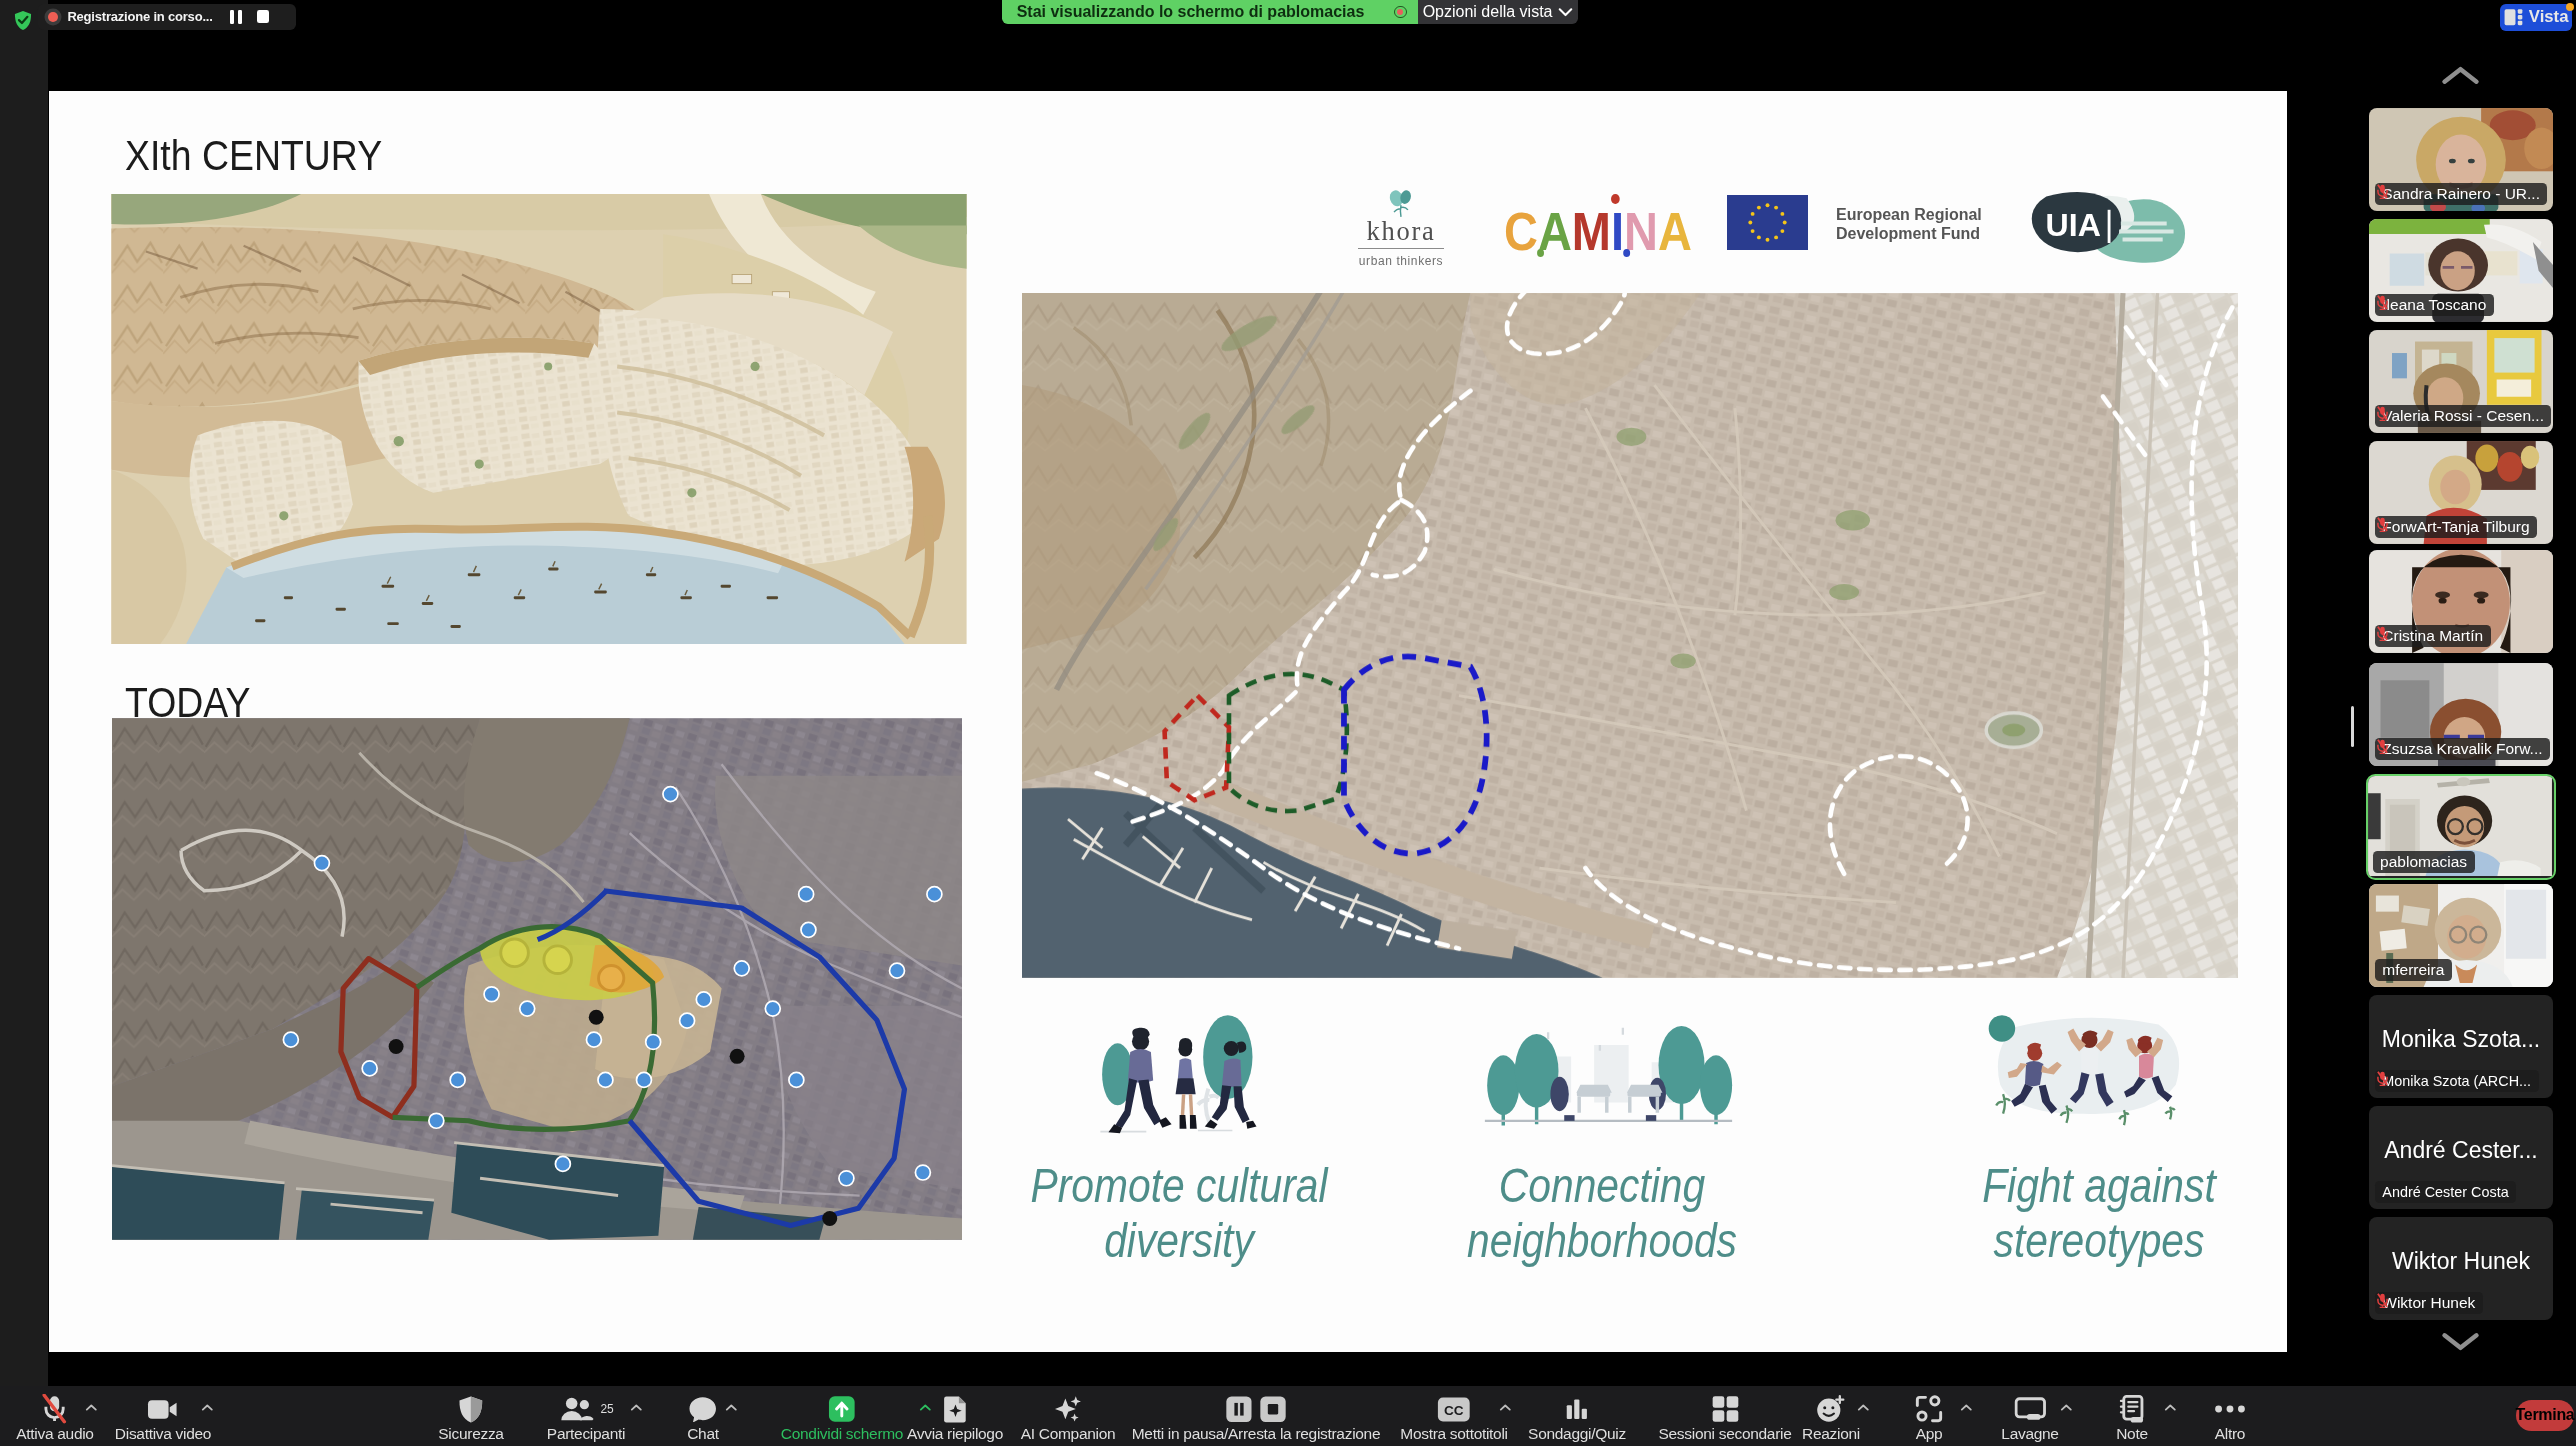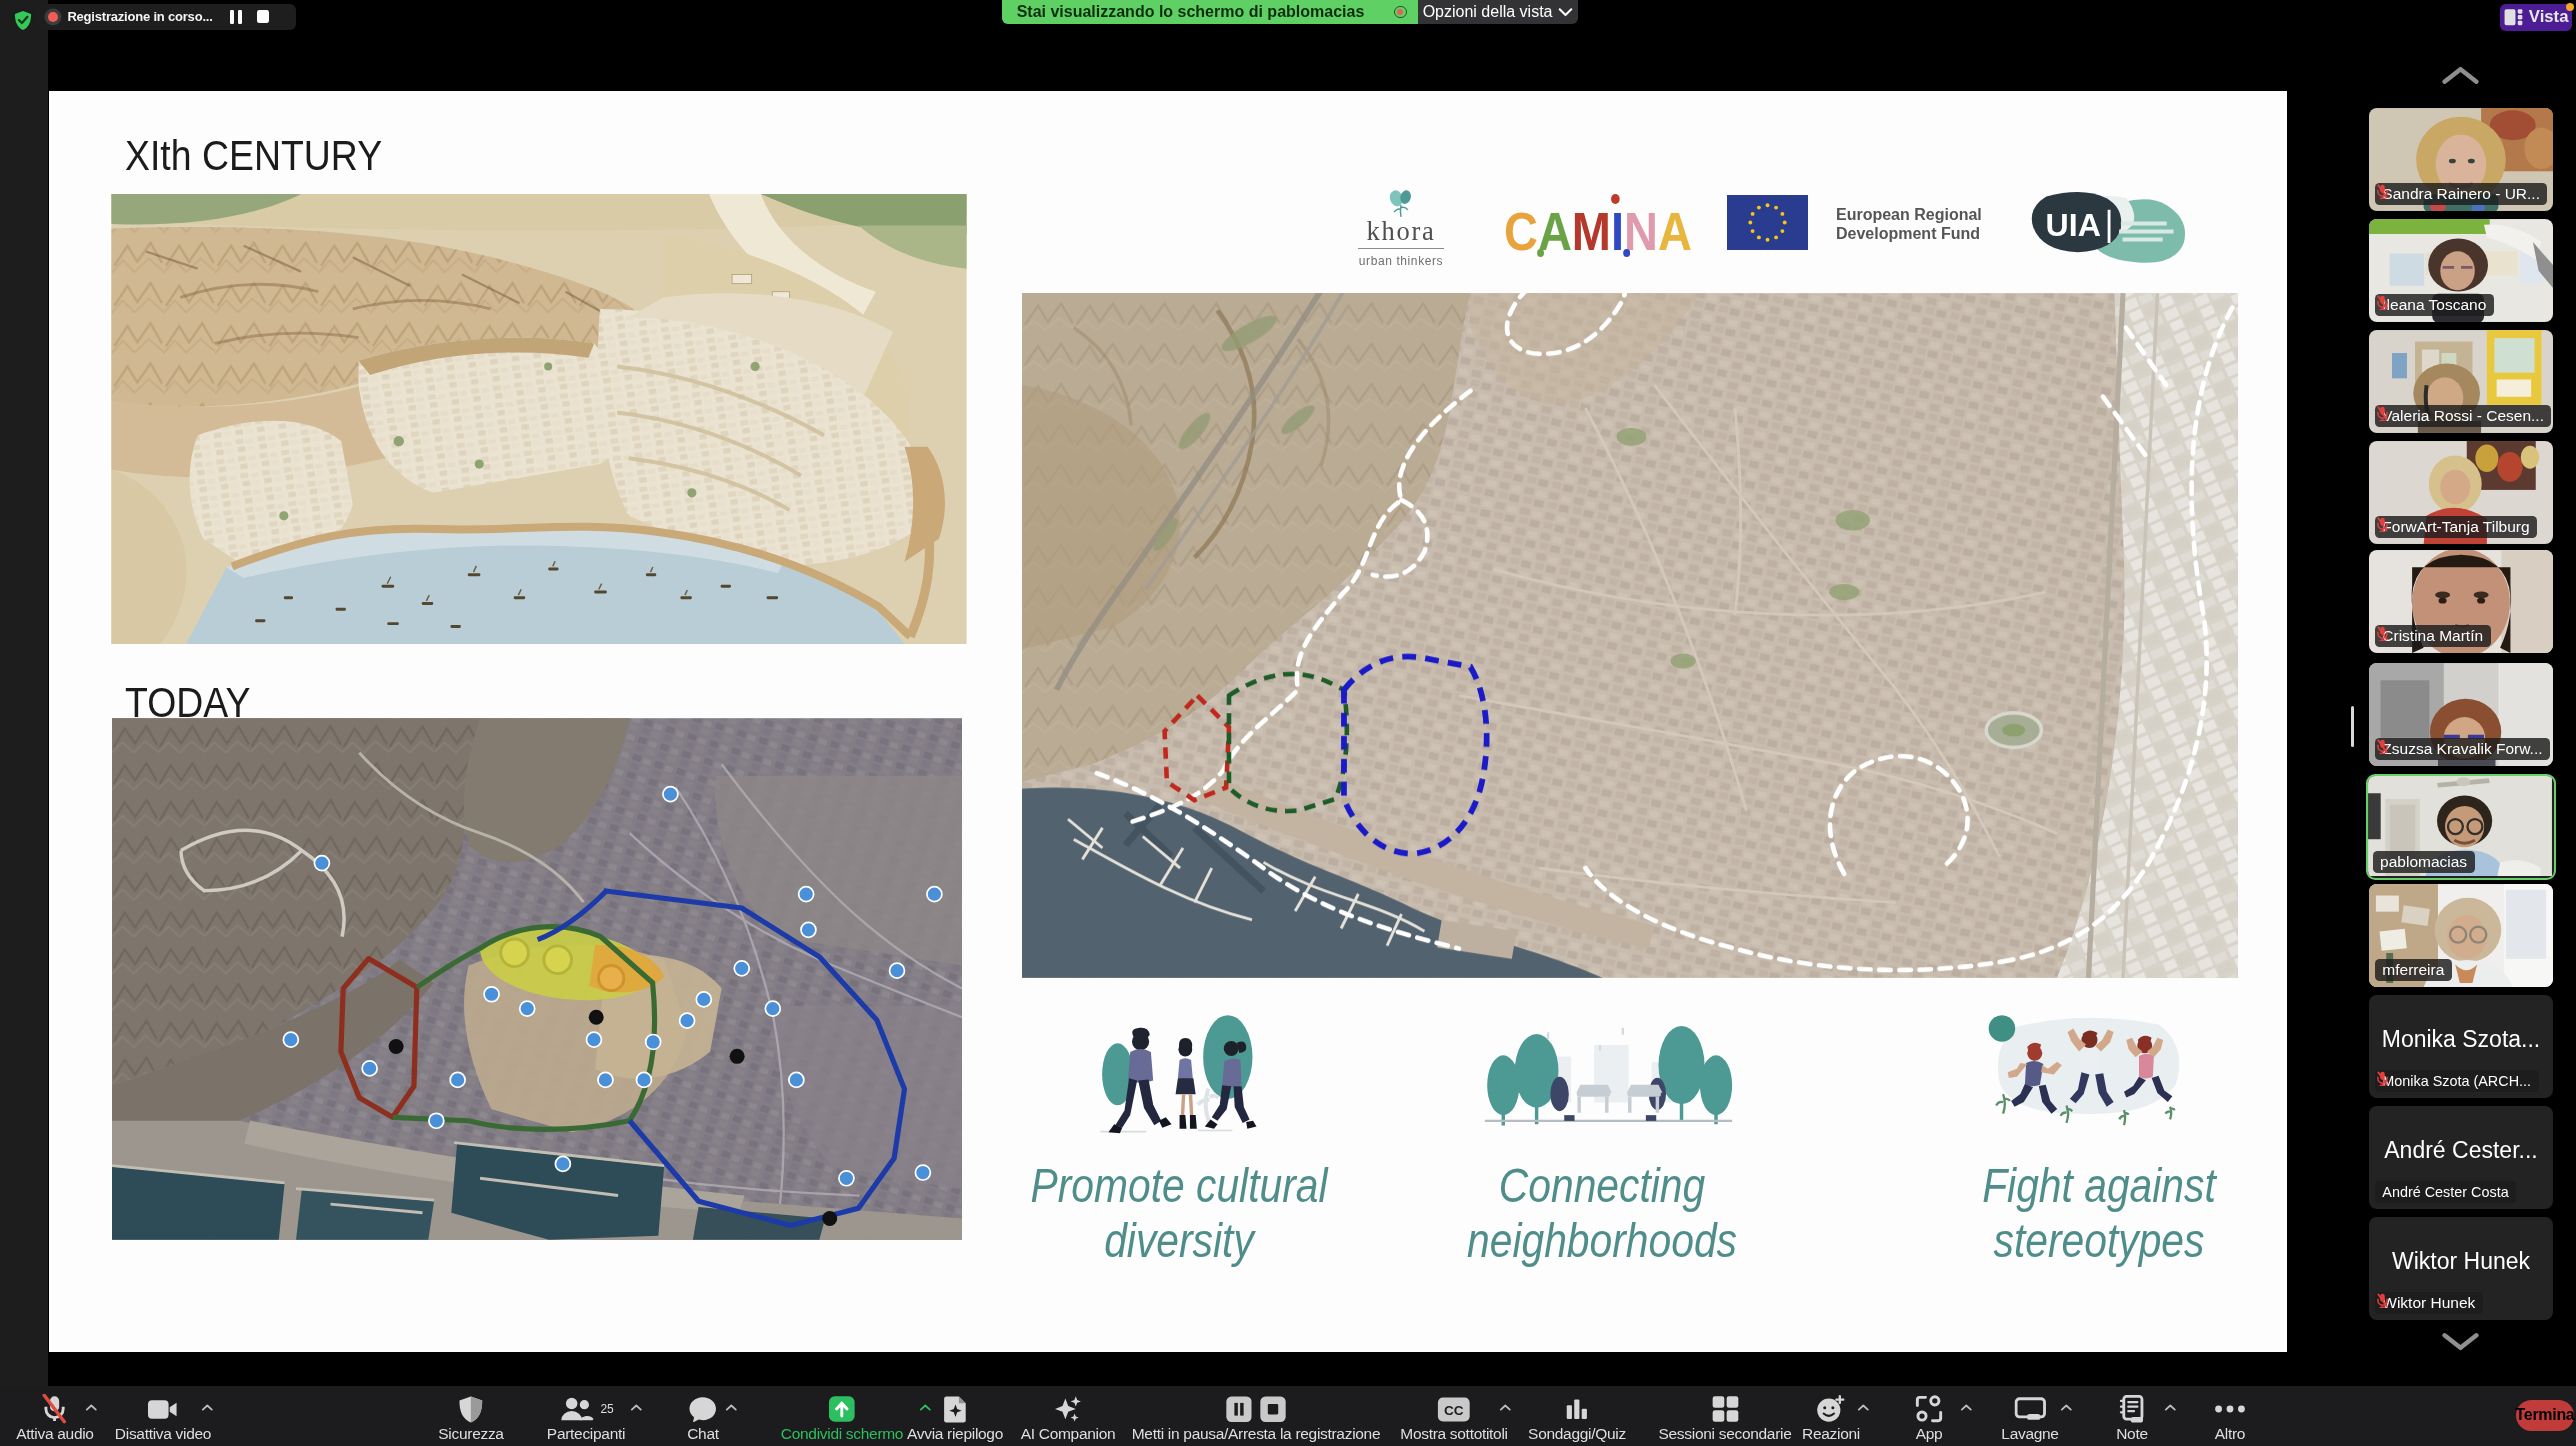--- a/index.html
+++ b/index.html
@@ -16,21 +16,21 @@
   #recpill .pause { margin-left:17px; display:flex; gap:4px; }
   #recpill .pause i { display:block; width:4px; height:14px; background:#fff; border-radius:1.2px; }
   #recpill .stop { margin-left:15px; width:12.6px; height:12.6px; background:#fff; border-radius:2.3px; }
   #banner { left:1002px; top:0; width:416px; height:24px; background:#5fd164; border-radius:0 0 0 5.8px;
     display:flex; align-items:center; justify-content:center; color:#0e2e10; font-size:16px; font-weight:700;}
   #banner .radio { width:12.6px; height:12.6px; border-radius:50%; border:1.7px solid #1d5c20; margin-left:15px;
      display:flex; align-items:center; justify-content:center;}
   #banner .radio i { display:block; width:6.3px; height:6.3px; border-radius:50%; background:#e85d5d; }
   #opzioni { left:1418px; top:0; width:160px; height:24px; background:#333336; border-radius:0 0 5.8px 0;
     display:flex; align-items:center; justify-content:center; color:#fff; font-size:16px; gap:5.8px;}
-  #vista { left:2500px; top:4px; width:72px; height:26.5px; background:#4c1d95; border-radius:5.8px;
+  #vista { left:2500px; top:4px; width:72px; height:26.5px; background:#1d4ed8; border-radius:5.8px;
     display:flex; align-items:center; justify-content:center; color:#e8e8e8; font-size:16.7px; font-weight:700; gap:5.8px;}
   #orangedot { left:2566px; top:2.9px; width:8px; height:8px; background:#f5a623; border-radius:50%; }
   
   #slide { left:49px; top:91px; width:2238px; height:1261px; background:#fdfdfd; }
   .slidetitle { position:absolute; color:#1b1b1b; font-size:43px; transform:scaleX(0.87); transform-origin:left top; }
   
   .tile { position:absolute; left:2369px; width:184px; height:103px; background:#232323; border-radius:8px;
      overflow:hidden;text-decoration:underline; }
   .tile svg { position:absolute; left:0; top:0; }
   .namepill { position:absolute; left:5.8px; bottom:5.8px; height:22px; background:rgba(28,28,28,0.82);

